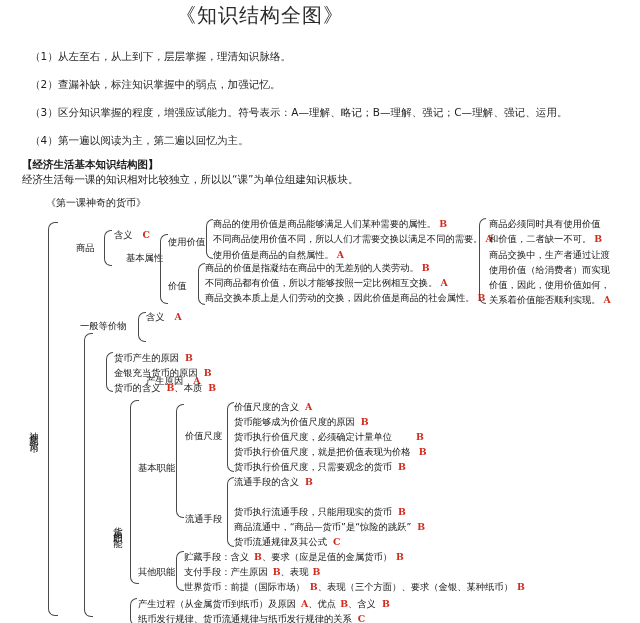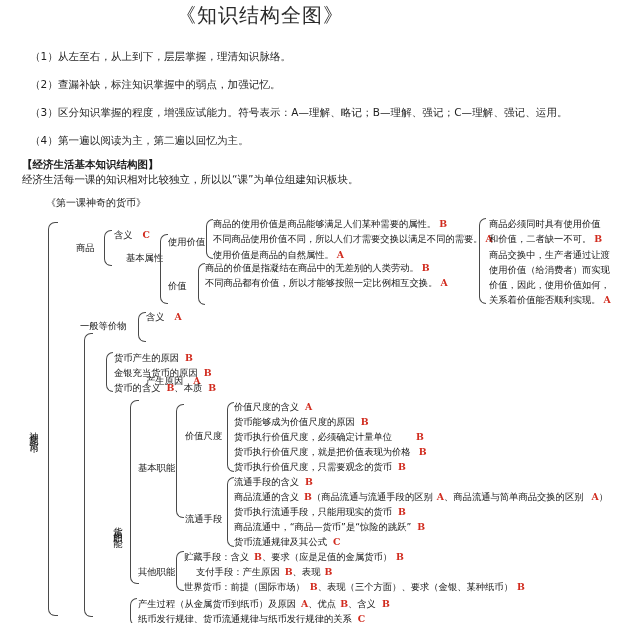--- a/index.html
+++ b/index.html
@@ -144,20 +144,23 @@
   </div>
 
   <div class="brk" style="left:198px; top:263px; width:6px; height:40px;"></div>
 
   <div class="node" style="left:205px; top:262px;">
     <span>商品的价值是指</span><span class="u">凝结在商品中的无差别</span><span>的人类劳动。</span><span class="m" style="margin-left:3px;">B</span>
   </div>
   <div class="node" style="left:205px; top:277px;">
     <span>不同商品</span><span class="u">都有价值</span><span>，所以才能够按照一定比例相互交换。</span><span class="m" style="margin-left:3px;">A</span>
   </div>
+  <div class="node" style="left:205px; top:292px;">
+    <span>商品交换</span><span class="u">本质上</span><span>是人们劳动的交换，因此价值是商品的</span><span class="u">社会属性</span><span>。</span><span class="m" style="margin-left:3px;">B</span>
+  </div>
 
   <div class="brk" style="left:479px; top:218px; width:6px; height:84px;"></div>
 
   <div class="node" style="left:489px; top:218px;">
     <span>商品必须</span><span class="u">同时具有</span><span>使用价值</span>
   </div>
   <div class="node" style="left:489px; top:233px;">
     <span>和价值，二者缺一不可。</span><span class="m" style="margin-left:3px;">B</span>
   </div>
   <div class="node" style="left:489px; top:249px;">商品交换中，生产者通过让渡</div>
@@ -215,40 +218,37 @@
   <div class="node" style="left:234px; top:461px;">
     <span>货币执行价值尺度，</span><span class="u">只需要</span><span>观念的货币</span><span class="m" style="margin-left:6px;">B</span>
   </div>
 
   <div class="node" style="left:185px; top:513px;">流通手段</div>
   <div class="brk" style="left:227px; top:477px; width:6px; height:68px;"></div>
 
   <div class="node" style="left:234px; top:476px;">
     <span>流通手段的含义</span><span class="m" style="margin-left:6px;">B</span>
   </div>
-  <div class="node" style="left:234px; top:491px;">
-    <span>商品流通的含义</span><span class="m" style="margin-left:5px;">B</span><span>（商品流通与流通手段的区别</span><span class="m" style="margin-left:4px;">A</span><span>、商品流通与简单商品交换的区别</span><span class="m" style="margin-left:8px;">A</span><span>）</span>
-  </div>
   <div class="node" style="left:234px; top:506px;">
     <span>货币执行流通手段，</span><span class="u">只能用</span><span>现实的货币</span><span class="m" style="margin-left:6px;">B</span>
   </div>
   <div class="node" style="left:234px; top:521px;">
     <span>商品流通中，“商品—货币”是“惊险的跳跃”</span><span class="m" style="margin-left:6px;">B</span>
   </div>
   <div class="node" style="left:234px; top:536px;">
     <span>货币流通规律及其公式</span><span class="m" style="margin-left:6px;">C</span>
   </div>
 
   <div class="node" style="left:138px; top:566px;">其他职能</div>
   <div class="brk" style="left:176px; top:551px; width:7px; height:38px;"></div>
 
   <div class="node" style="left:184px; top:551px;">
     <span>贮藏手段：含义</span><span class="m" style="margin-left:5px;">B</span><span>、要求（应是足值的金属货币）</span><span class="m" style="margin-left:4px;">B</span>
   </div>
-  <div class="node" style="left:184px; top:566px;margin-left:12px;">
+  <div class="node" style="left:184px; top:566px;">
     <span>支付手段：产生原因</span><span class="m" style="margin-left:5px;">B</span><span>、表现</span><span class="m" style="margin-left:4px;">B</span>
   </div>
   <div class="node" style="left:184px; top:581px;">
     <span>世界货币：前提（国际市场）</span><span class="m" style="margin-left:5px;">B</span><span>、表现（三个方面）、要求（金银、某种纸币）</span><span class="m" style="margin-left:4px;">B</span>
   </div>
 
   <div class="brk" style="left:130px; top:598px; width:6px; height:26px;"></div>
 
   <div class="node" style="left:138px; top:598px;">
     <span>产生过程（从金属货币到纸币）及原因</span><span class="m" style="margin-left:5px;">A</span><span>、优点</span><span class="m" style="margin-left:4px;">B</span><span>、含义</span><span class="m" style="margin-left:6px;">B</span>

